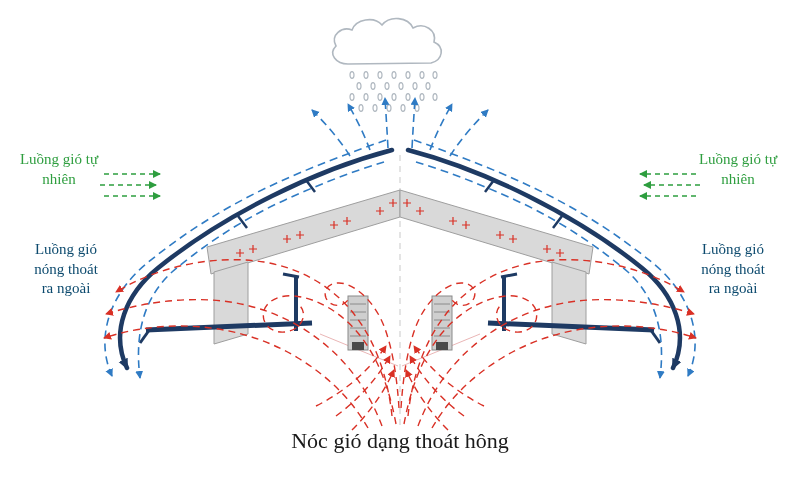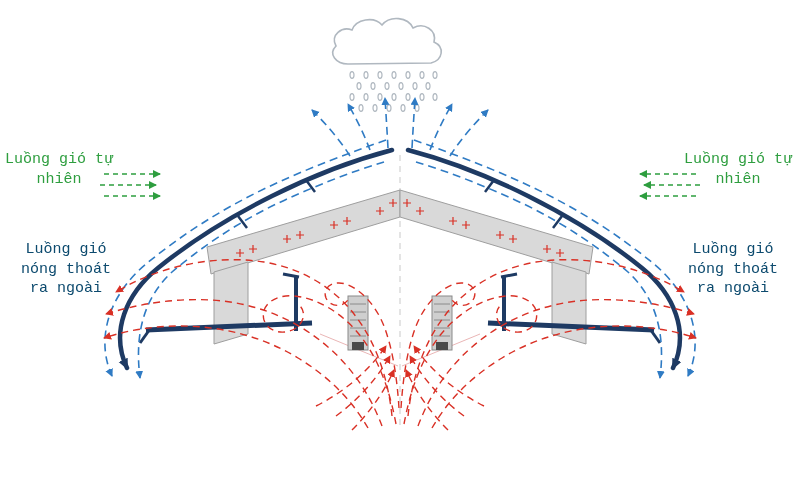--- a/index.html
+++ b/index.html
@@ -1,18 +1,18 @@
 <!DOCTYPE html>
 <html><head>
 <meta charset="utf-8">
 <style>
   html,body{margin:0;padding:0;background:#fff;}
   .stage{
     position:relative;width:800px;height:498px;background:#ffffff;overflow:hidden;
-    font-family:Liberation Mono, monospace;
+    font-family:Liberation Serif, serif;
   }
   .stage svg{position:absolute;left:0;top:0;}
   .lbl{
     position:absolute;text-align:center;white-space:pre-line;
     font-size:15px;line-height:1.3;font-weight:400;
   }
   .lbl.natural{color:#2e9e3f;}
   .lbl.hot{color:#0c4a6e;}
   .nw-left{left:4px;top:150px;width:110px;}
   .nw-right{left:682px;top:150px;width:112px;}
@@ -191,13 +191,14 @@
   <div class="lbl natural nw-left">Luồng gió tự
 nhiên</div>
   <div class="lbl natural nw-right">Luồng gió tự
 nhiên</div>
   <div class="lbl hot hot-left">Luồng gió
 nóng thoát
 ra ngoài</div>
   <div class="lbl hot hot-right">Luồng gió
 nóng thoát
 ra ngoài</div>
+  <div class="caption">Nóc gió dạng thoát hông</div>
 </div>
 
 </body></html>

